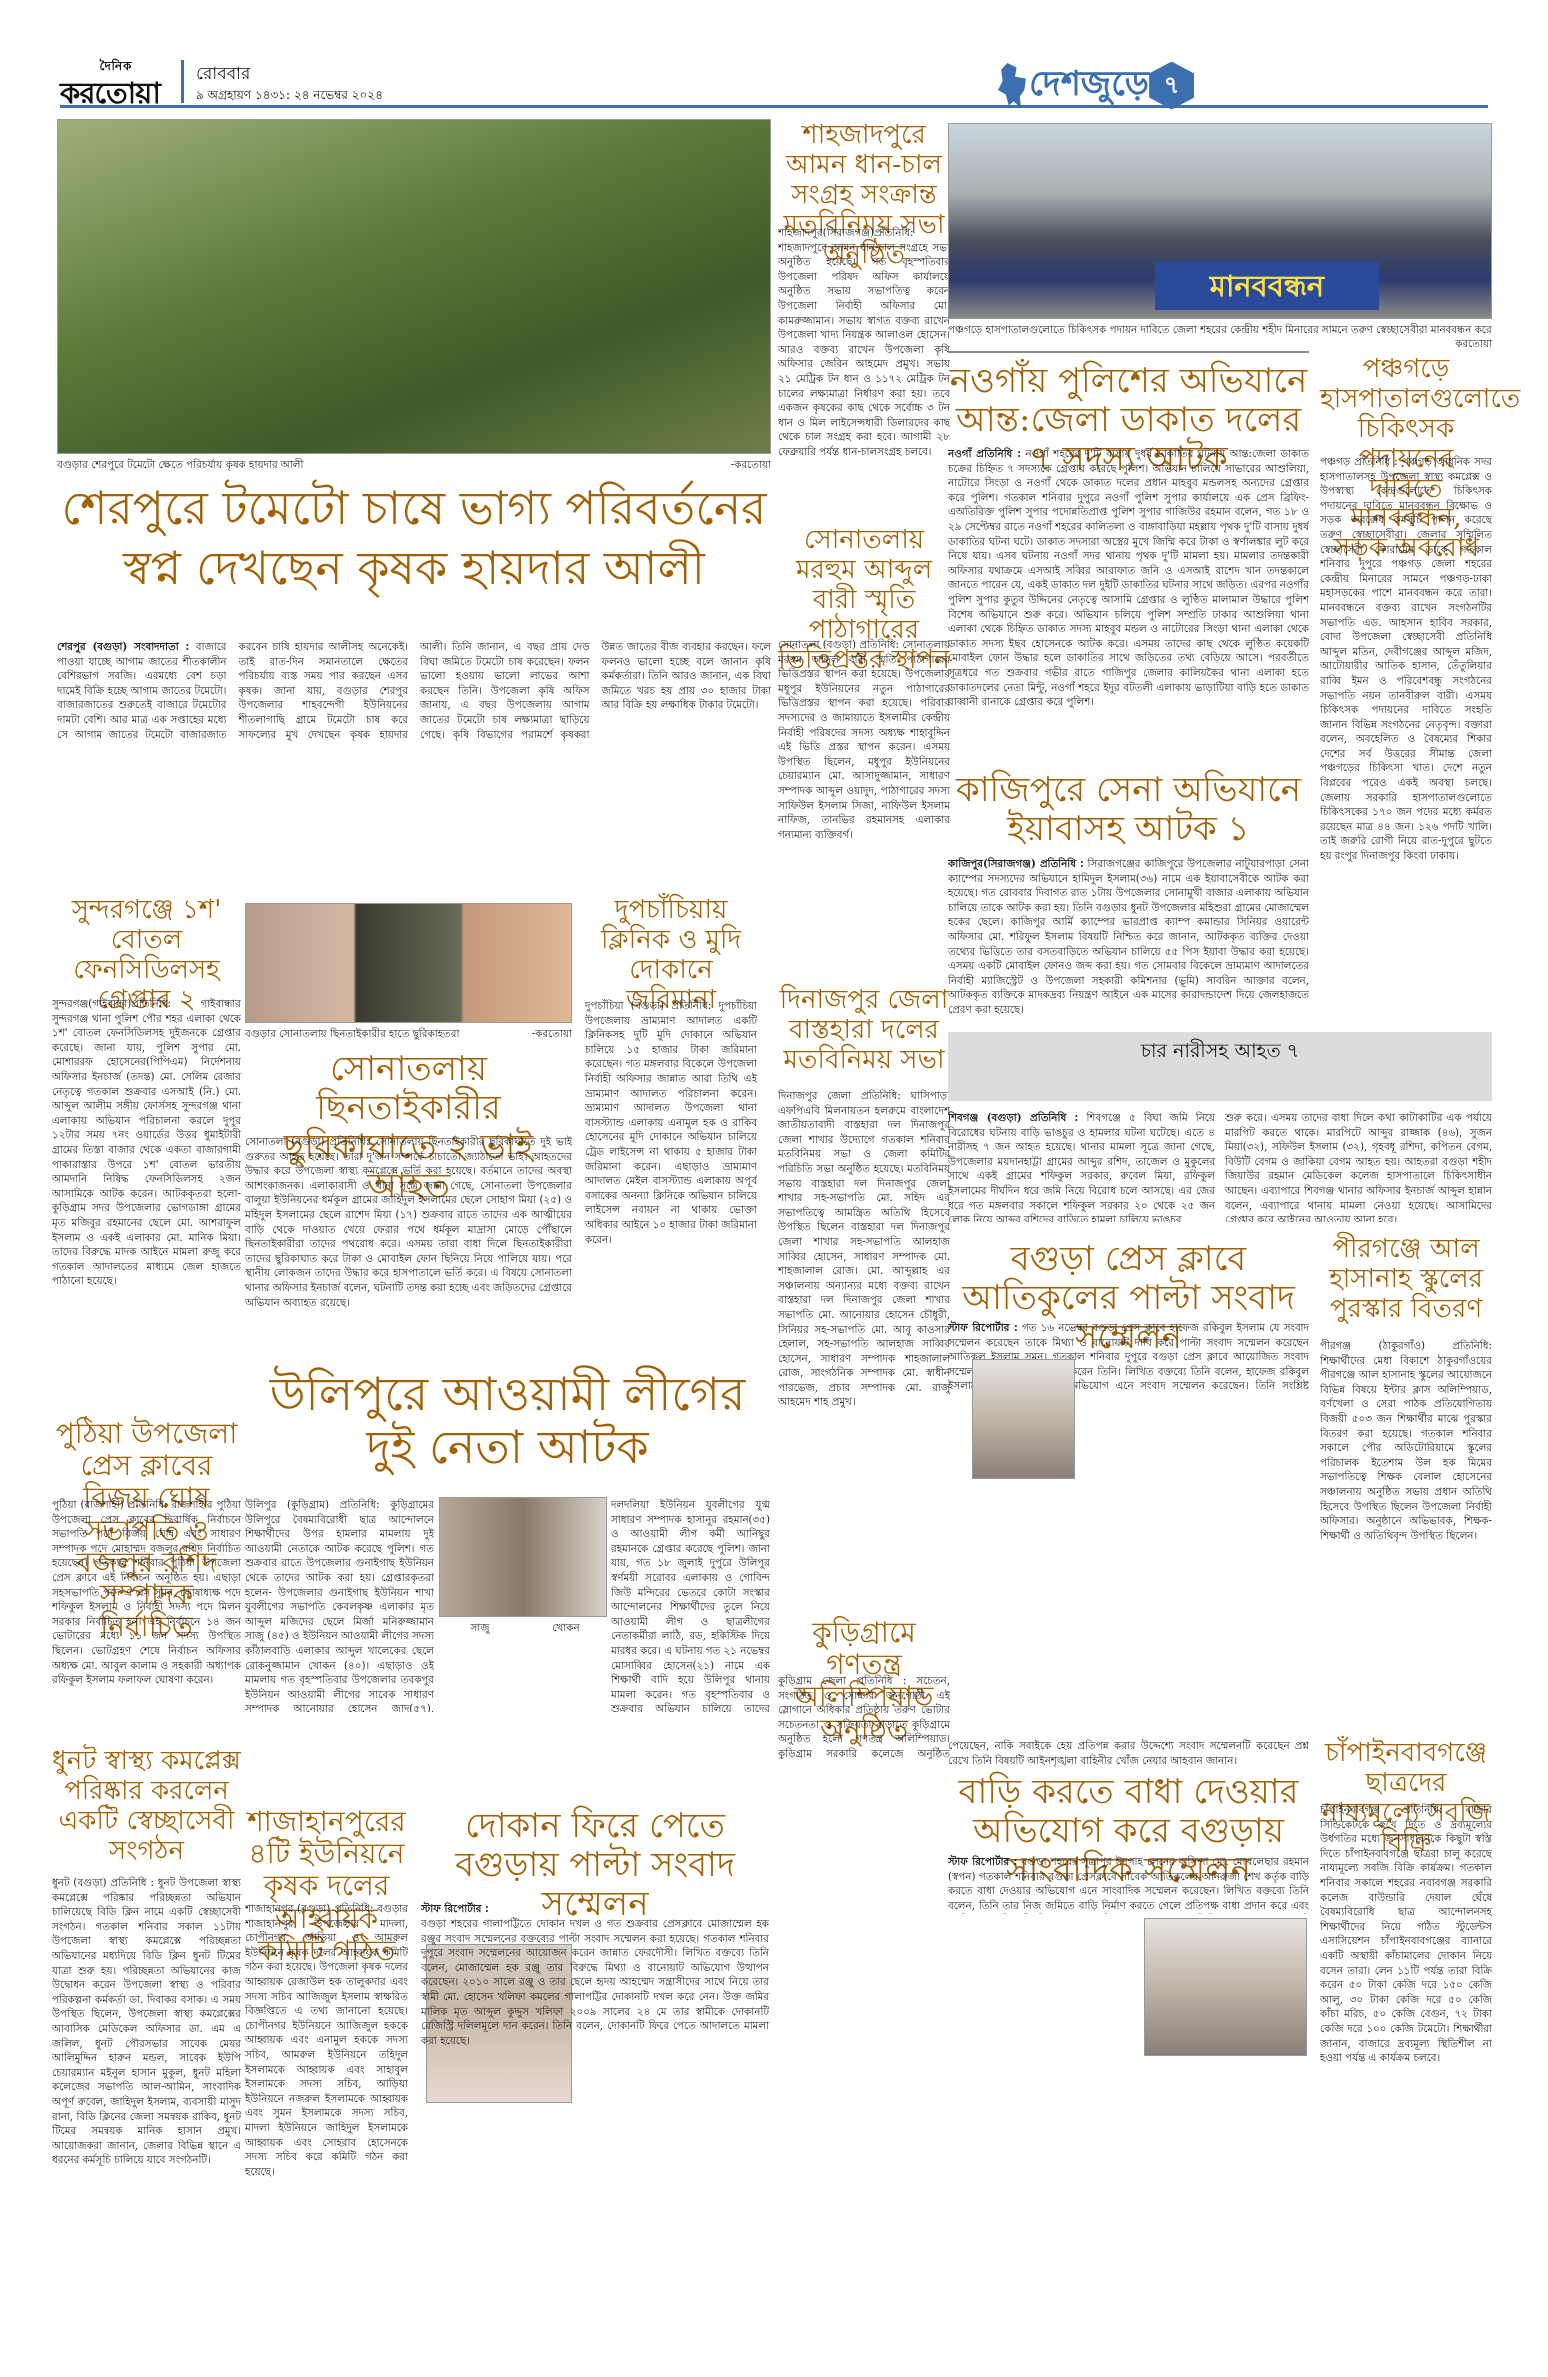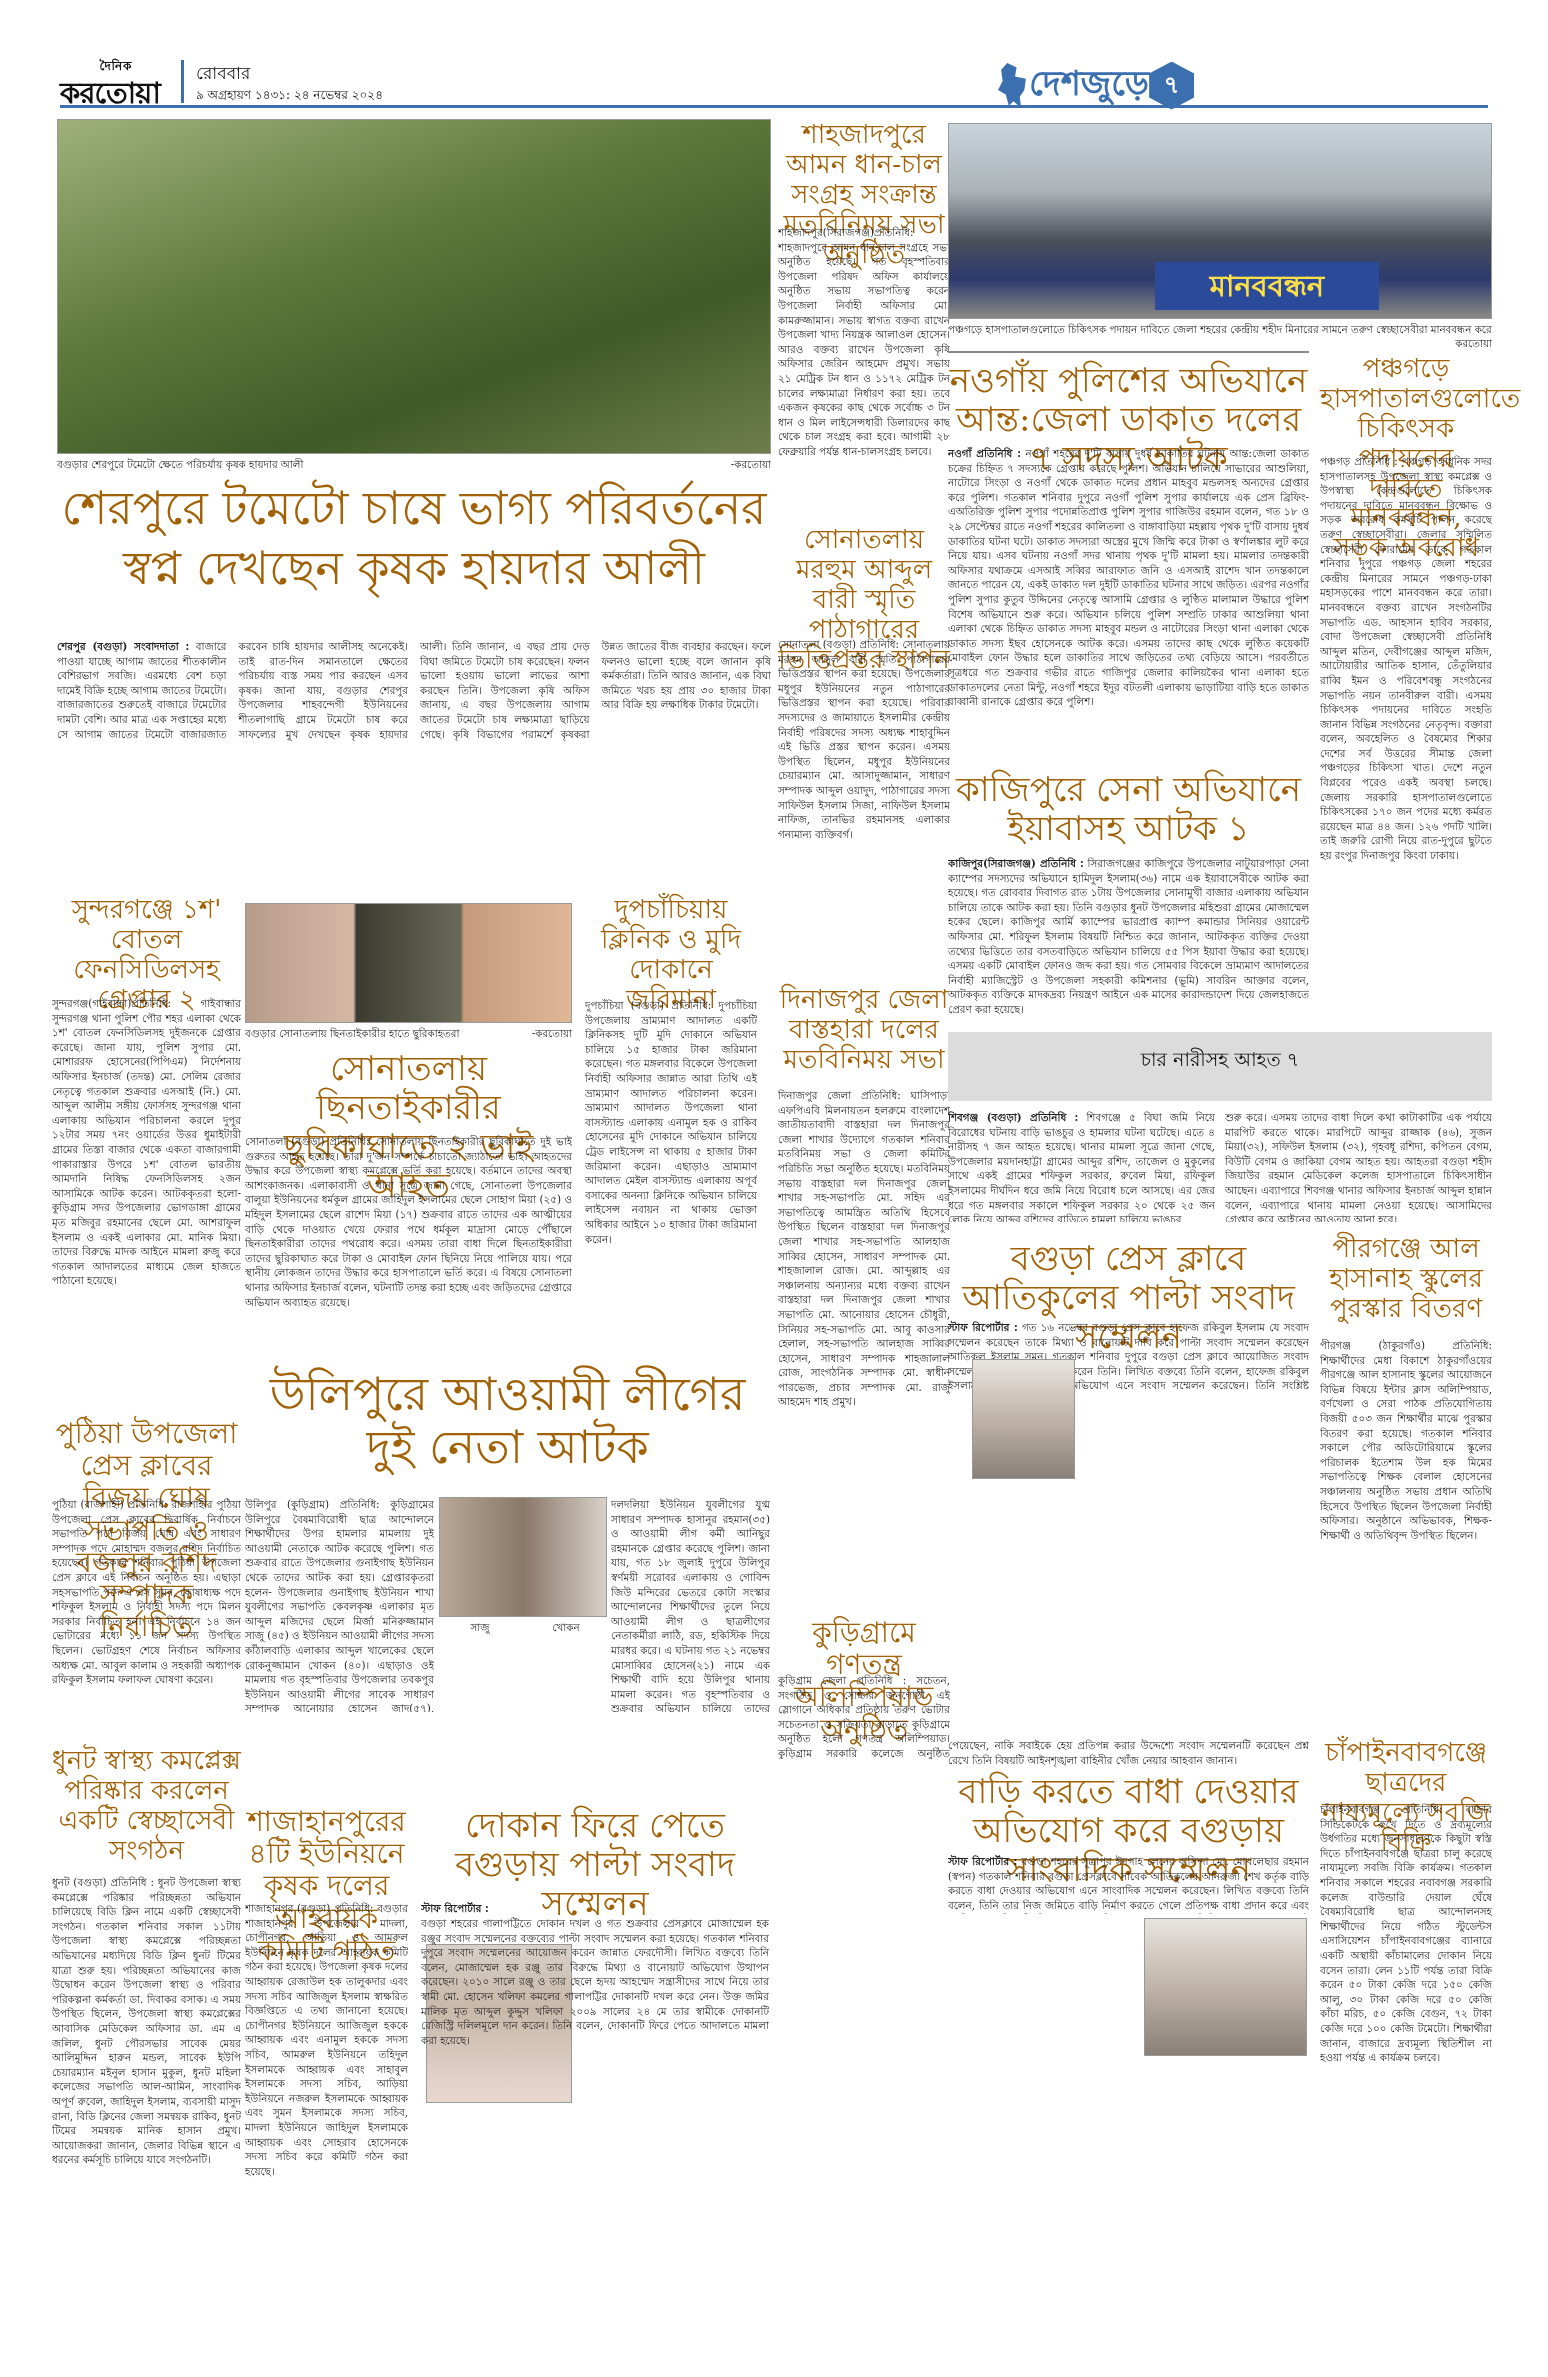--- a/index.html
+++ b/index.html
@@ -108,21 +108,21 @@
 <div class="abs head h-l" style="left:245px;top:1049px;width:327px;">সোনাতলায় ছিনতাইকারীর ছুরিকাঘাতে ২ ভাই আহত</div>
 <div class="abs body" style="left:245px;top:1134px;width:327px;height:225px;">সোনাতলা (বগুড়া) প্রতিনিধিঃ সোনাতলায় ছিনতাইকারীর ছুরিকাঘাতে দুই ভাই গুরুতর আহত হয়েছে। তারা দু'জন সম্পর্কে চাচাতো জ্যাঠাতো ভাই। আহতদের উদ্ধার করে উপজেলা স্বাস্থ্য কমপ্লেক্সে ভর্তি করা হয়েছে। বর্তমানে তাদের অবস্থা আশংকাজনক। এলাকাবাসী ও থানা সূত্রে জানা গেছে, সোনাতলা উপজেলার বালুয়া ইউনিয়নের ধর্মকূল গ্রামের জাহিদুল ইসলামের ছেলে সোহাগ মিয়া (২৫) ও মহিদুল ইসলামের ছেলে রাশেদ মিয়া (১৭) শুক্রবার রাতে তাদের এক আত্মীয়ের বাড়ি থেকে দাওয়াত খেয়ে ফেরার পথে ধর্মকূল মাদ্রাসা মোড়ে পৌঁছালে ছিনতাইকারীরা তাদের পথরোধ করে। এসময় তারা বাধা দিলে ছিনতাইকারীরা তাদের ছুরিকাঘাত করে টাকা ও মোবাইল ফোন ছিনিয়ে নিয়ে পালিয়ে যায়। পরে স্থানীয় লোকজন তাদের উদ্ধার করে হাসপাতালে ভর্তি করে। এ বিষয়ে সোনাতলা থানার অফিসার ইনচার্জ বলেন, ঘটনাটি তদন্ত করা হচ্ছে এবং জড়িতদের গ্রেপ্তারে অভিযান অব্যাহত রয়েছে।</div>
 
 <div class="abs head h-m" style="left:585px;top:895px;width:172px;">দুপচাঁচিয়ায় ক্লিনিক ও মুদি দোকানে জরিমানা</div>
 <div class="abs body" style="left:585px;top:998px;width:172px;height:361px;">দুপচাঁচিয়া (বগুড়া) প্রতিনিধি: দুপচাঁচিয়া উপজেলায় ভ্রাম্যমাণ আদালত একটি ক্লিনিকসহ দুটি মুদি দোকানে অভিযান চালিয়ে ১৫ হাজার টাকা জরিমানা করেছেন। গত মঙ্গলবার বিকেলে উপজেলা নির্বাহী অফিসার জান্নাত আরা তিথি এই ভ্রাম্যমাণ আদালত পরিচালনা করেন। ভ্রাম্যমাণ আদালত উপজেলা থানা বাসস্ট্যান্ড এলাকায় এনামুল হক ও রাকিব হোসেনের মুদি দোকানে অভিযান চালিয়ে ট্রেড লাইসেন্স না থাকায় ৫ হাজার টাকা জরিমানা করেন। এছাড়াও ভ্রাম্যমাণ আদালত মেইল বাসস্ট্যান্ড এলাকায় অপূর্ব বসাকের অনন্যা ক্লিনিকে অভিযান চালিয়ে লাইসেন্স নবায়ন না থাকায় ভোক্তা অধিকার আইনে ১০ হাজার টাকা জরিমানা করেন।</div>
 
 <div class="abs head h-m" style="left:778px;top:985px;width:172px;">দিনাজপুর জেলা বাস্তহারা দলের মতবিনিময় সভা</div>
 <div class="abs body" style="left:778px;top:1088px;width:172px;height:516px;">দিনাজপুর জেলা প্রতিনিধি: ঘাসিপাড়া এফপিএবি মিলনায়তন হলরুমে বাংলাদেশ জাতীয়তাবাদী বাস্তহারা দল দিনাজপুর জেলা শাখার উদ্যোগে গতকাল শনিবার মতবিনিময় সভা ও জেলা কমিটির পরিচিতি সভা অনুষ্ঠিত হয়েছে। মতবিনিময় সভায় বাস্তহারা দল দিনাজপুর জেলা শাখার সহ-সভাপতি মো. সহিদ এর সভাপতিত্বে আমন্ত্রিত অতিথি হিসেবে উপস্থিত ছিলেন বাস্তহারা দল দিনাজপুর জেলা শাখার সহ-সভাপতি আলহাজ সাব্বির হোসেন, সাধারণ সম্পাদক মো. শাহজালাল রোজ। মো. আব্দুল্লাহ এর সঞ্চালনায় অন্যান্যর মধ্যে বক্তব্য রাখেন বাস্তহারা দল দিনাজপুর জেলা শাখার সভাপতি মো. আনোয়ার হোসেন চৌধুরী, সিনিয়র সহ-সভাপতি মো. আবু কাওসার হেলাল, সহ-সভাপতি আলহাজ সাব্বির হোসেন, সাধারণ সম্পাদক শাহজালাল রোজ, সাংগঠনিক সম্পাদক মো. স্বাধীন পারভেজ, প্রচার সম্পাদক মো. রাজু আহমেদ শাহ প্রমুখ।</div>
 
 <div class="abs grey-box" style="left:948px;top:1032px;width:544px;height:69px;">
-  <div class="kicker" style="padding-top:13px;">চার নারীসহ আহত ৭</div>
+  <div class="kicker" style="padding-top:4px;">চার নারীসহ আহত ৭</div>
 </div>
 <div class="abs body" style="left:948px;top:1110px;width:267px;height:112px;">
   <b>শিবগঞ্জ (বগুড়া) প্রতিনিধি :</b>
   <span>শিবগঞ্জে ৫ বিঘা জমি নিয়ে বিরোধের ঘটনায় বাড়ি ভাঙচুর ও হামলার ঘটনা ঘটেছে। এতে ৪ নারীসহ ৭ জন আহত হয়েছে। থানার মামলা সূত্রে জানা গেছে, উপজেলার ময়দানহাট্টা গ্রামের আব্দুর রশিদ, তাজেল ও মুকুলের সাথে একই গ্রামের শফিকুল সরকার, রুবেল মিয়া, রফিকুল ইসলামের দীর্ঘদিন ধরে জমি নিয়ে বিরোধ চলে আসছে। এর জের ধরে গত মঙ্গলবার সকালে শফিকুল সরকার ২০ থেকে ২৫ জন লোক নিয়ে আব্দুর রশিদের বাড়িতে হামলা চালিয়ে ভাঙচুর</span>
 </div>
 <div class="abs body" style="left:1225px;top:1110px;width:267px;height:112px;">শুরু করে। এসময় তাদের বাধা দিলে কথা কাটাকাটির এক পর্যায়ে মারপিট করতে থাকে। মারপিটে আব্দুর রাজ্জাক (৪৬), সুজন মিয়া(৩২), সফিউল ইসলাম (৩২), গৃহবধূ রশিদা, কপিতন বেগম, বিউটি বেগম ও জাকিয়া বেগম আহত হয়। আহতরা বগুড়া শহীদ জিয়াউর রহমান মেডিকেল কলেজ হাসপাতালে চিকিৎসাধীন আছেন। এব্যাপারে শিবগঞ্জ থানার অফিসার ইনচার্জ আব্দুল হান্নান বলেন, এব্যাপারে থানায় মামলা নেওয়া হয়েছে। আসামিদের গ্রেপ্তার করে আইনের আওতায় আনা হবে।</div>
 
 <div class="abs head h-l" style="left:948px;top:1239px;width:361px;">বগুড়া প্রেস ক্লাবে আতিকুলের পাল্টা সংবাদ সম্মেলন</div>
 <div class="abs body" style="left:948px;top:1320px;width:361px;height:69px;">
   <b>স্টাফ রিপোর্টার :</b>

